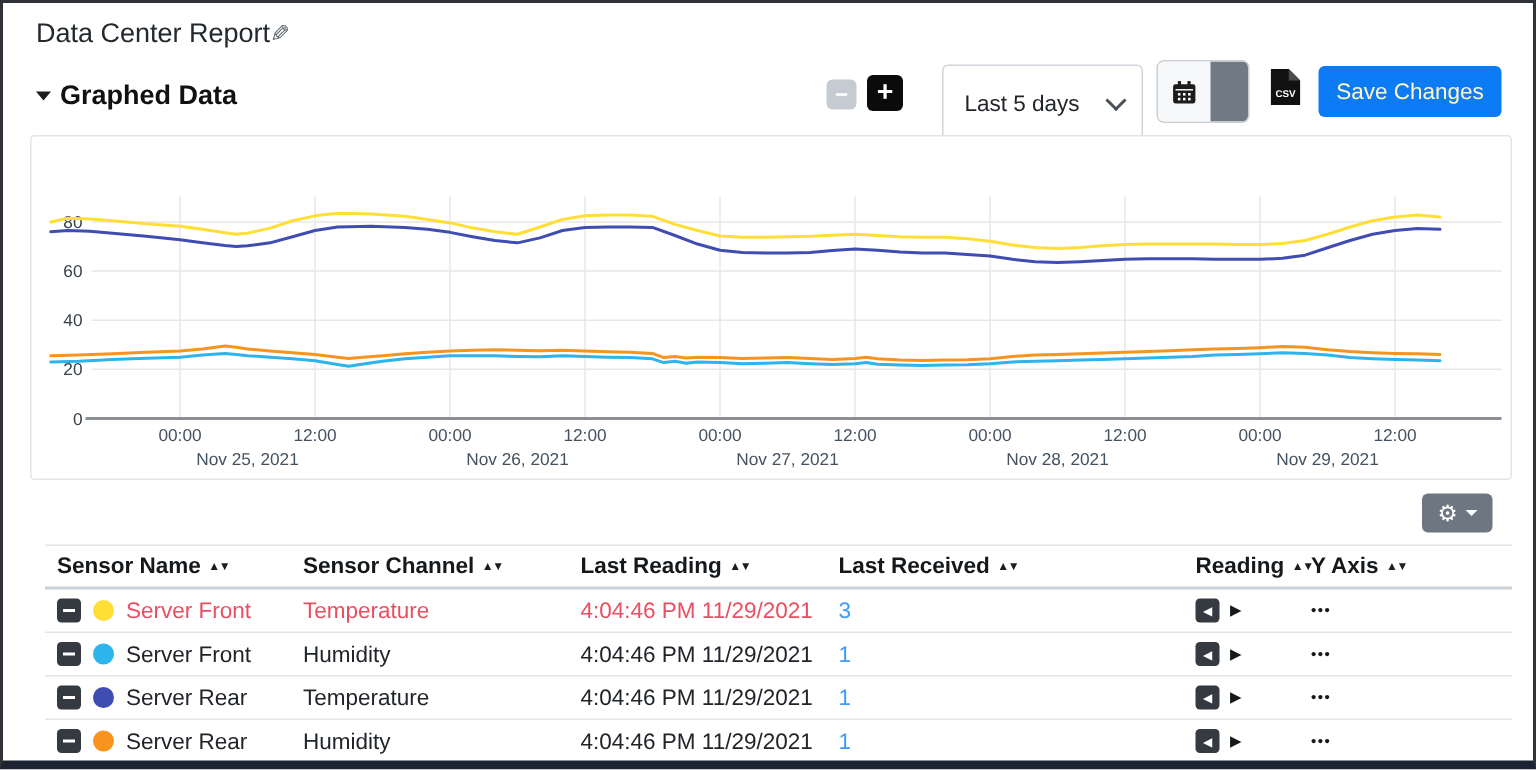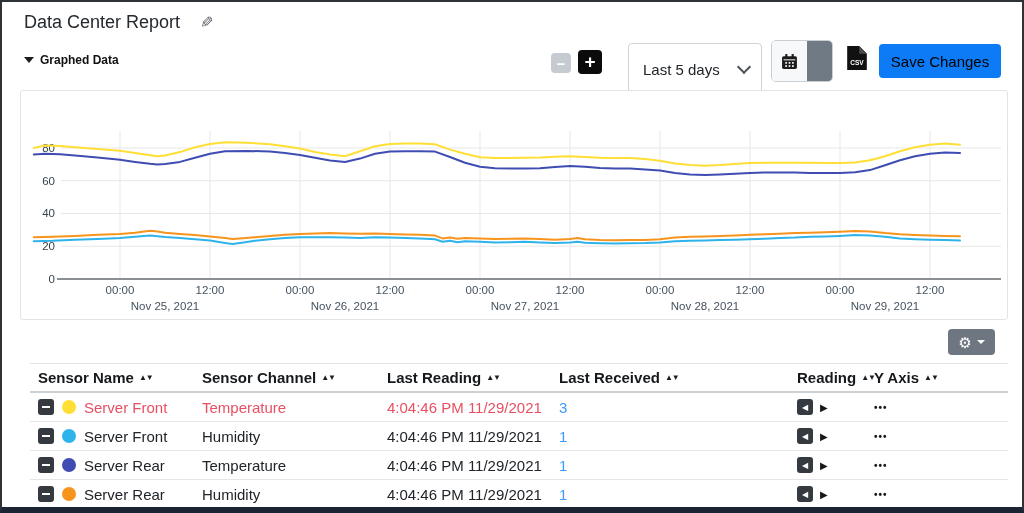--- a/index.html
+++ b/index.html
@@ -2,42 +2,42 @@
 <html><head>
 <meta charset="utf-8">
 <style>
   html,body{margin:0;padding:0;background:#fff;}
   #app{
     position:relative;width:1024px;height:513px;box-sizing:border-box;
     border:2px solid #2f3237;border-bottom:6px solid #1c2433;background:#fff;
     font-family:"Liberation Sans", sans-serif;color:#212529;overflow:hidden;
   }
   
-  .page-title-row{position:absolute;left:22px;top:10px;display:flex;align-items:center;gap:20px;}
+  .page-title-row{position:absolute;left:22px;top:10px;display:flex;align-items:center;gap:0;}
   .page-title{font-size:18px;font-weight:400;color:#24292e;margin:0;}
   .pencil{font-size:16px;color:#5b6168;cursor:pointer;transform:scaleX(-1);}
   .section-toggle{position:absolute;left:22px;top:51px;display:flex;align-items:center;gap:6px;cursor:pointer;}
   .caret{width:0;height:0;border-left:5px solid transparent;border-right:5px solid transparent;border-top:6px solid #1b1e21;}
-  .section-label{font-size:12px;font-weight:700;color:#111;}
+  .section-label{font-size:18px;font-weight:700;color:#111;}
   
   .zoom-btn{position:absolute;display:flex;align-items:center;justify-content:center;border-radius:4px;color:#fff;cursor:pointer;}
   .zoom-out{left:549px;top:51px;width:20px;height:20px;background:#c6cbd1;font-size:15px;font-weight:700;}
   .zoom-in{left:576px;top:48px;width:24px;height:24px;background:#0b0b0b;font-size:19px;font-weight:700;}
   .range-select{position:absolute;left:626px;top:41px;width:134px;height:52px;box-sizing:border-box;
     border:1px solid #ced4da;border-radius:4px;background:#fff;display:flex;align-items:center;
     padding:0 12px 0 14px;cursor:pointer;}
   .range-select .val{font-size:15px;color:#212529;flex:1;}
   .chev{width:8px;height:8px;border-right:2px solid #495057;border-bottom:2px solid #495057;transform:rotate(45deg);margin-top:-4px;}
   .cal-split{position:absolute;left:769px;top:38px;width:62px;height:42px;box-sizing:border-box;border:1px solid #c9ced3;
     border-radius:5px;overflow:hidden;display:flex;cursor:pointer;}
   .cal-left{width:35px;background:#f7f8f9;display:flex;align-items:center;justify-content:center;}
   .cal-right{flex:1;background:#707a84;}
   .csv-btn{position:absolute;left:845px;top:44px;cursor:pointer;}
   .save-btn{position:absolute;left:877px;top:42px;width:122px;height:34px;background:#0d7bf5;border-radius:4px;
-    color:#000000;font-size:15px;display:flex;align-items:center;justify-content:center;cursor:pointer;}
+    color:#fef9c3;font-size:15px;display:flex;align-items:center;justify-content:center;cursor:pointer;}
   
   .chart-panel{position:absolute;left:18px;top:88px;width:988px;height:230px;box-sizing:border-box;
     border:1px solid #e2e5e8;border-radius:3px;background:#fff;}
   .axis-label{font-size:11.5px;fill:#44525f;font-family:"Liberation Sans", sans-serif;}
   .axis-label.y{fill:#37424c;}
   
   .gear-btn{position:absolute;left:946px;top:327px;width:47px;height:26px;background:#6e7781;border-radius:4px;
     display:flex;align-items:center;justify-content:center;gap:5px;cursor:pointer;}
   .gear-btn .gear{color:#fff;font-size:15px;line-height:1;}
   .gcaret{width:0;height:0;border-left:4px solid transparent;border-right:4px solid transparent;border-top:4px solid #fff;}

